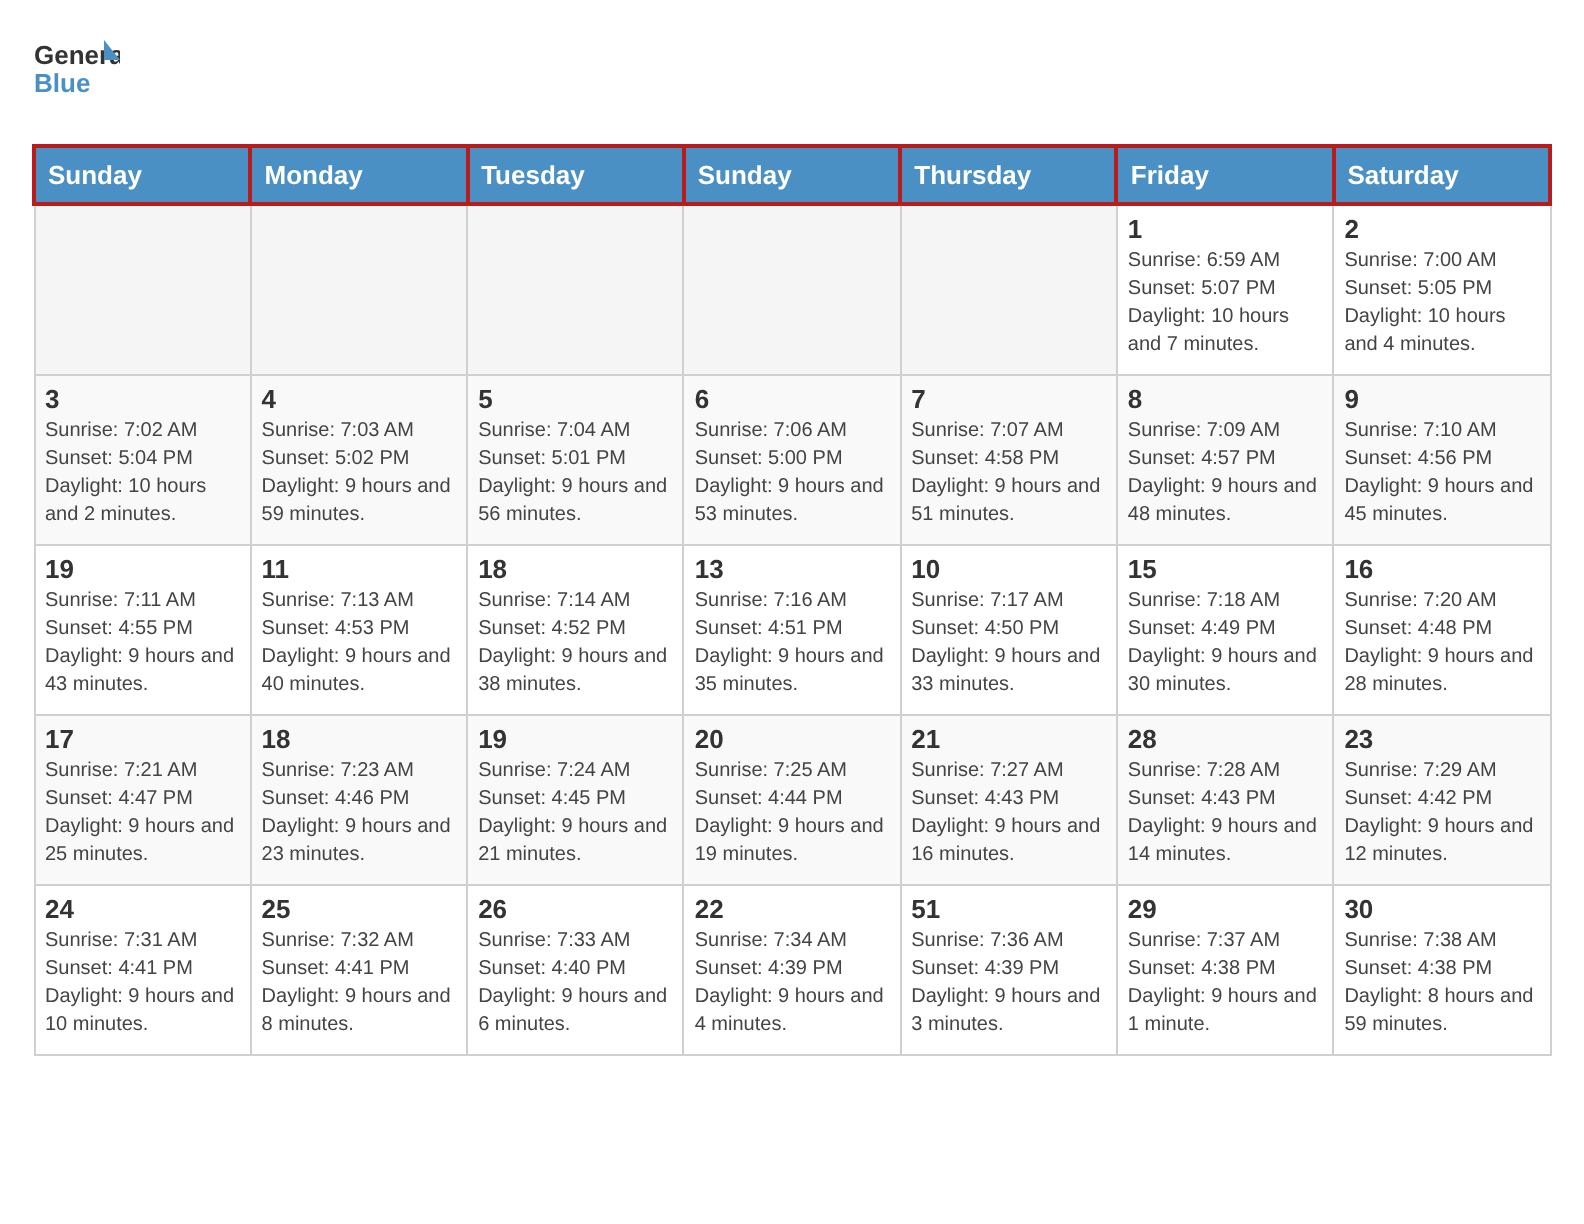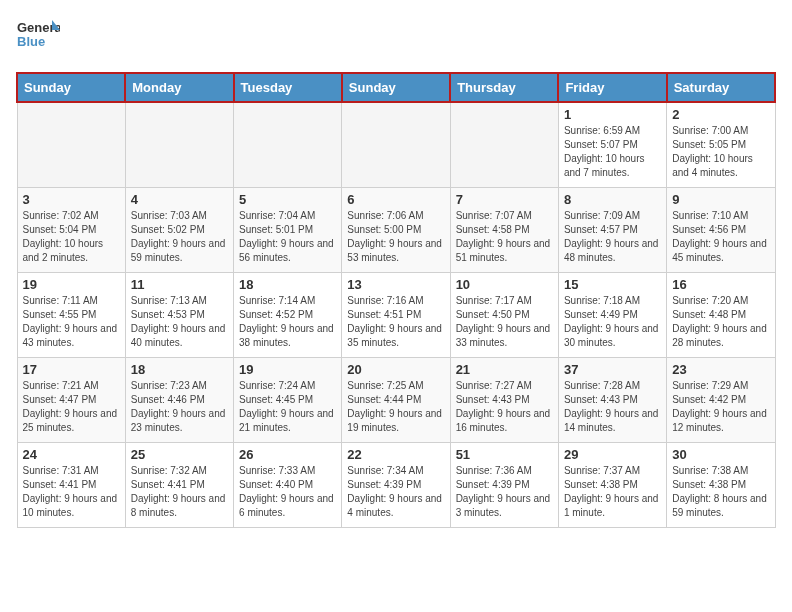--- a/index.html
+++ b/index.html
@@ -197,21 +197,21 @@
         </td>
         <td>
           <span class="day-number">20</span>
           <div class="day-info">Sunrise: 7:25 AM<br>Sunset: 4:44 PM<br>Daylight: 9 hours and 19 minutes.</div>
         </td>
         <td>
           <span class="day-number">21</span>
           <div class="day-info">Sunrise: 7:27 AM<br>Sunset: 4:43 PM<br>Daylight: 9 hours and 16 minutes.</div>
         </td>
         <td>
-          <span class="day-number">37</span>
+          <span class="day-number">28</span>
           <div class="day-info">Sunrise: 7:28 AM<br>Sunset: 4:43 PM<br>Daylight: 9 hours and 14 minutes.</div>
         </td>
         <td>
           <span class="day-number">23</span>
           <div class="day-info">Sunrise: 7:29 AM<br>Sunset: 4:42 PM<br>Daylight: 9 hours and 12 minutes.</div>
         </td>
       </tr>
       <tr>
         <td>
           <span class="day-number">24</span>

